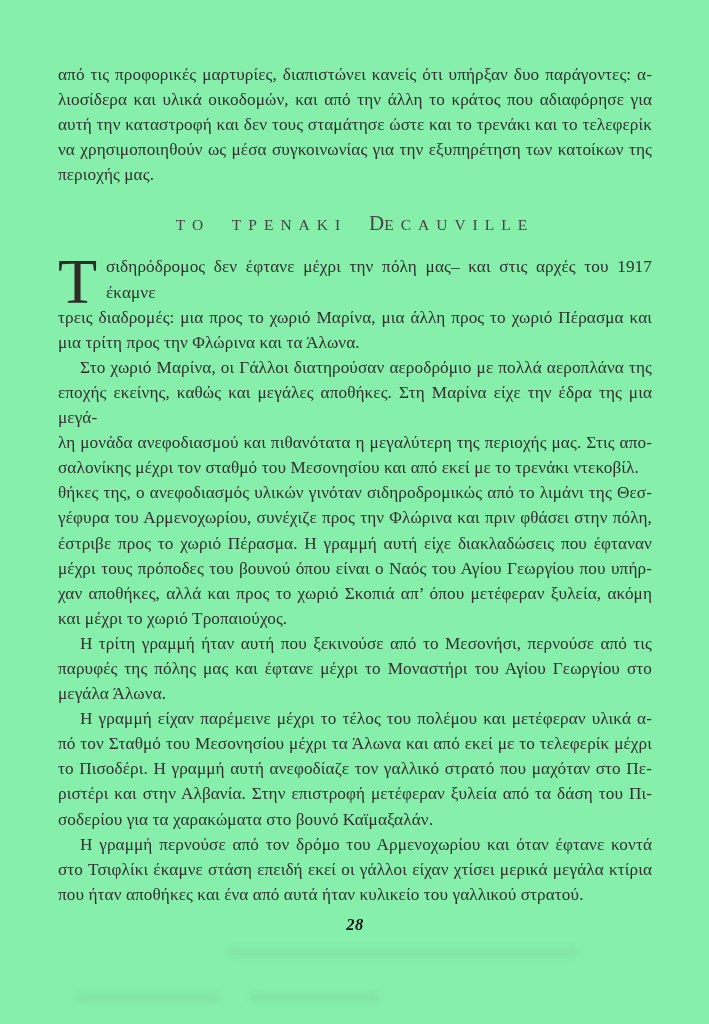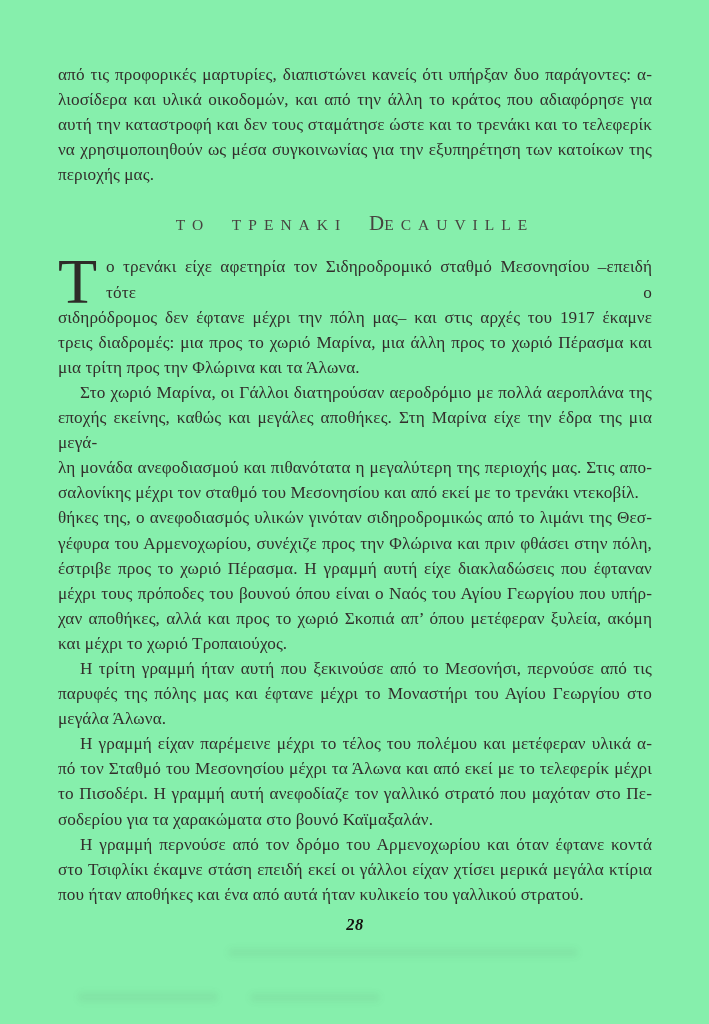--- a/index.html
+++ b/index.html
@@ -94,21 +94,20 @@
     </div>
 
   <div class="heading">
     <span>ΤΟ ΤΡΕΝΑΚΙ</span>
     <span class="hinitial">D</span><span style="margin-left:-7px;">ECAUVILLE</span>
   </div>
 
   <div class="para noindent">
     <span class="dropcap">Τ</span>
     <span style="display:block;">
-        <div class="line first">ο τρενάκι είχε αφετηρία τον Σιδηροδρομικό σταθμό Μεσονησίου –επειδή τότε ο</div>
         <div class="line">σιδηρόδρομος δεν έφτανε μέχρι την πόλη μας– και στις αρχές του 1917 έκαμνε</div>
         <div class="line">τρεις διαδρομές: μια προς το χωριό Μαρίνα, μια άλλη προς το χωριό Πέρασμα και</div>
         <div class="line last">μια τρίτη προς την Φλώρινα και τα Άλωνα.</div>
       </span>
   </div>
 
   <div class="para">
       <div class="line first">Στο χωριό Μαρίνα, οι Γάλλοι διατηρούσαν αεροδρόμιο με πολλά αεροπλάνα της</div>
       <div class="line">εποχής εκείνης, καθώς και μεγάλες αποθήκες. Στη Μαρίνα είχε την έδρα της μια μεγά-</div>
       <div class="line">λη μονάδα ανεφοδιασμού και πιθανότατα η μεγαλύτερη της περιοχής μας. Στις απο-</div>
@@ -127,20 +126,21 @@
   <div class="para">
       <div class="line first">Η τρίτη γραμμή ήταν αυτή που ξεκινούσε από το Μεσονήσι, περνούσε από τις</div>
       <div class="line">παρυφές της πόλης μας και έφτανε μέχρι το Μοναστήρι του Αγίου Γεωργίου στο</div>
       <div class="line last">μεγάλα Άλωνα.</div>
     </div>
 
   <div class="para">
       <div class="line first">Η γραμμή είχαν παρέμεινε μέχρι το τέλος του πολέμου και μετέφεραν υλικά α-</div>
       <div class="line">πό τον Σταθμό του Μεσονησίου μέχρι τα Άλωνα και από εκεί με το τελεφερίκ μέχρι</div>
       <div class="line">το Πισοδέρι. Η γραμμή αυτή ανεφοδίαζε τον γαλλικό στρατό που μαχόταν στο Πε-</div>
+      <div class="line">ριστέρι και στην Αλβανία. Στην επιστροφή μετέφεραν ξυλεία από τα δάση του Πι-</div>
       <div class="line last">σοδερίου για τα χαρακώματα στο βουνό Καϊμαξαλάν.</div>
     </div>
 
   <div class="para">
       <div class="line first">Η γραμμή περνούσε από τον δρόμο του Αρμενοχωρίου και όταν έφτανε κοντά</div>
       <div class="line">στο Τσιφλίκι έκαμνε στάση επειδή εκεί οι γάλλοι είχαν χτίσει μερικά μεγάλα κτίρια</div>
       <div class="line last">που ήταν αποθήκες και ένα από αυτά ήταν κυλικείο του γαλλικού στρατού.</div>
     </div>
 
 

